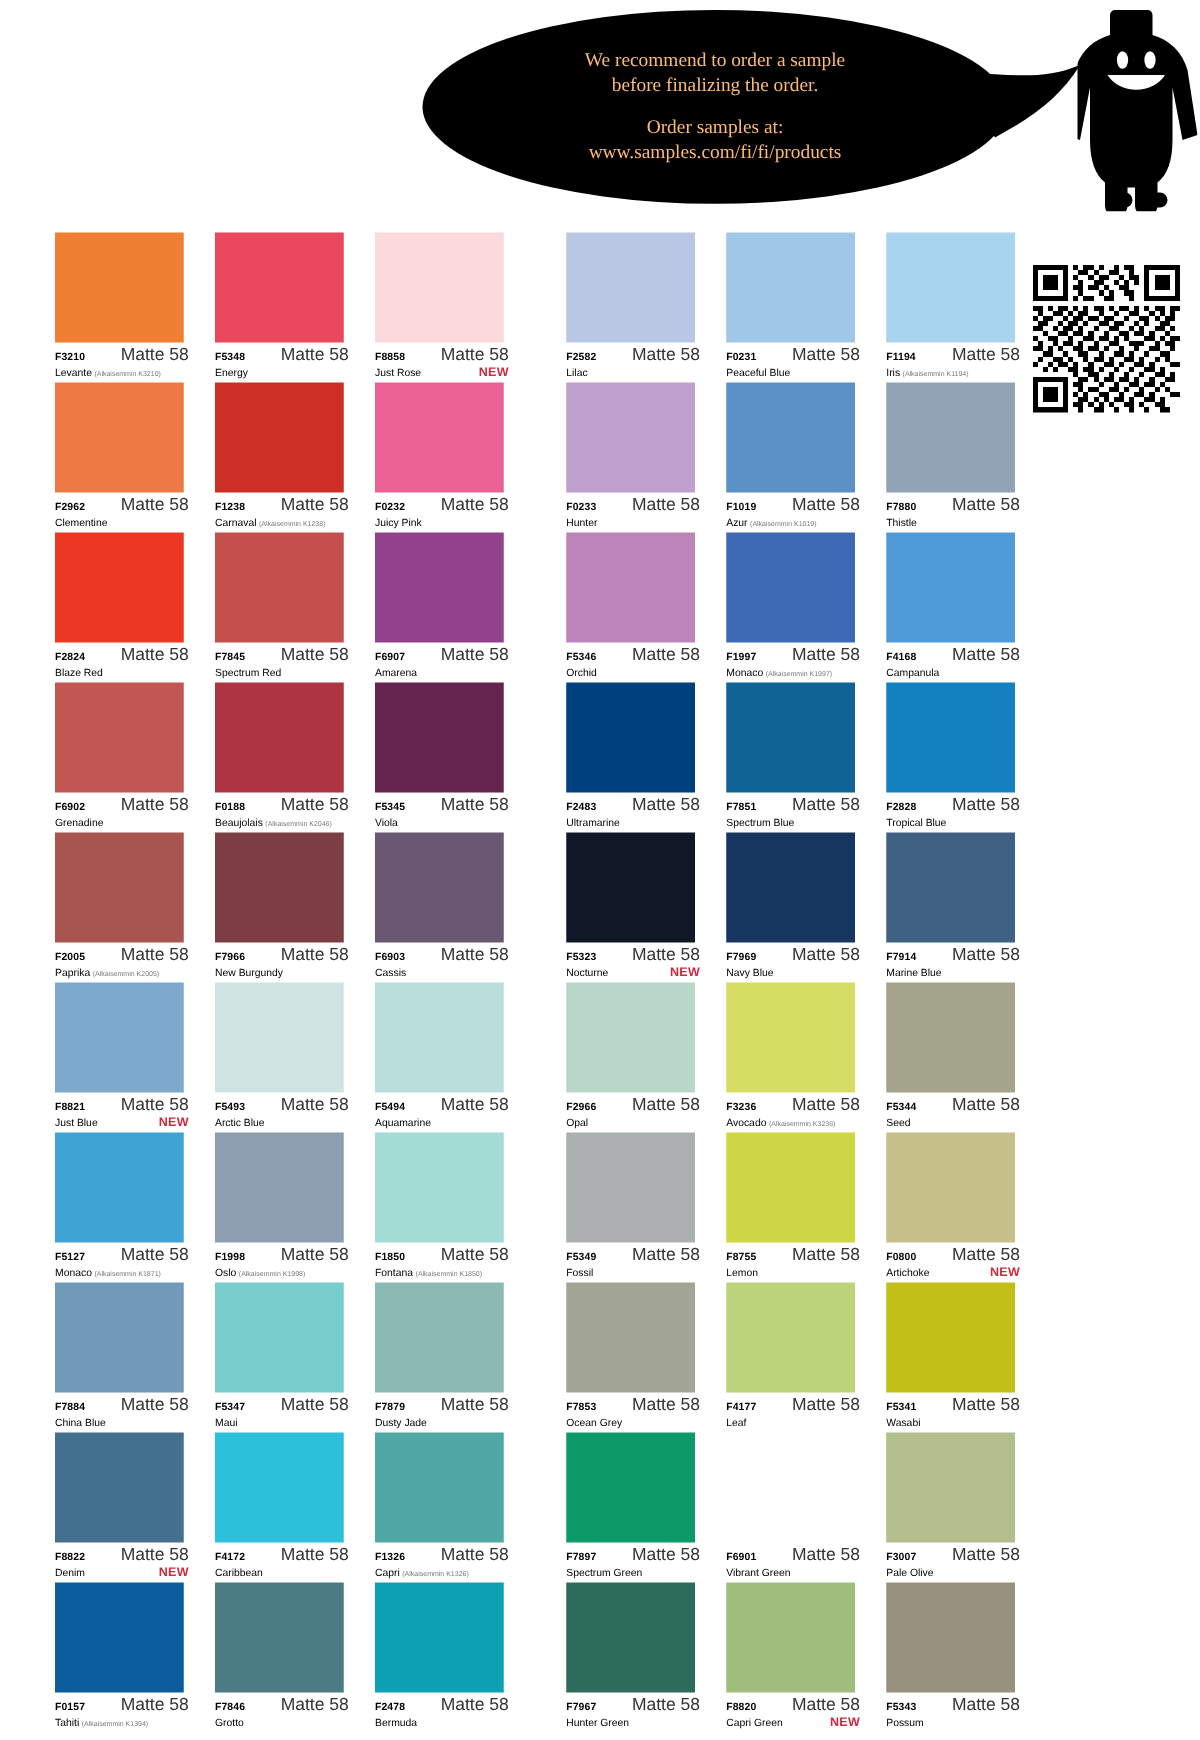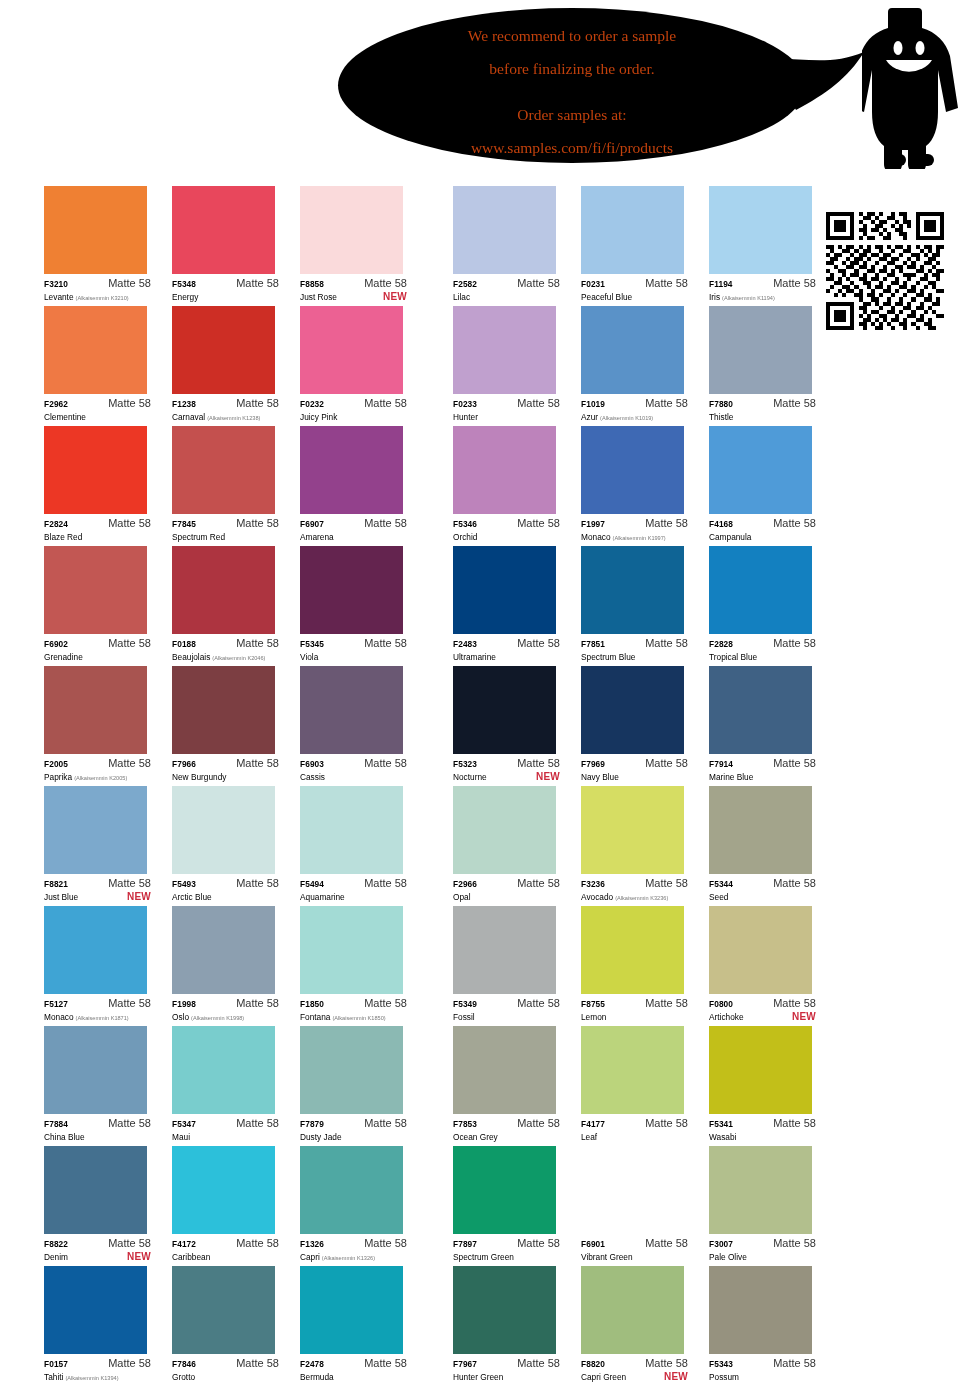--- a/index.html
+++ b/index.html
@@ -28,25 +28,24 @@
     text-align: center;
     padding: 0 52px;
   }
   .bubble-tail {
     position: absolute;
     left: 756px; top: 50px;
     width: 110px; height: 70px;
     overflow: visible;
   }
   .bubble p {
-    color: #c2410c;
+    color: #fdba74;
     font-family: "Liberation Serif", serif;
     font-size: 15.5px;
     line-height: 1.28;
-    margin-top: 13px;
   }
   .bubble .line1 { font-size: 15.5px; }
   .bubble .spacer { height: 13px; }
 
   .mascot { position: absolute; left: 862px; top: 4px; width: 96px; height: 165px; }
 
   
   .qr { position: absolute; left: 826px; top: 212px; width: 118px; height: 118px; }
 
   
@@ -82,21 +81,21 @@
     align-items: baseline;
     line-height: 11px;
   }
   .code {
     font-size: 8.3px;
     font-weight: bold;
     color: #000000;
     letter-spacing: 0.1px;
   }
   .finish {
-    font-size: 11px;
+    font-size: 14px;
     color: #333333;
   }
   .name-row {
     display: flex;
     justify-content: space-between;
     align-items: baseline;
     line-height: 12px;
     margin-top: 1px;
   }
   .namewrap { display: flex; align-items: baseline; gap: 2px; }

